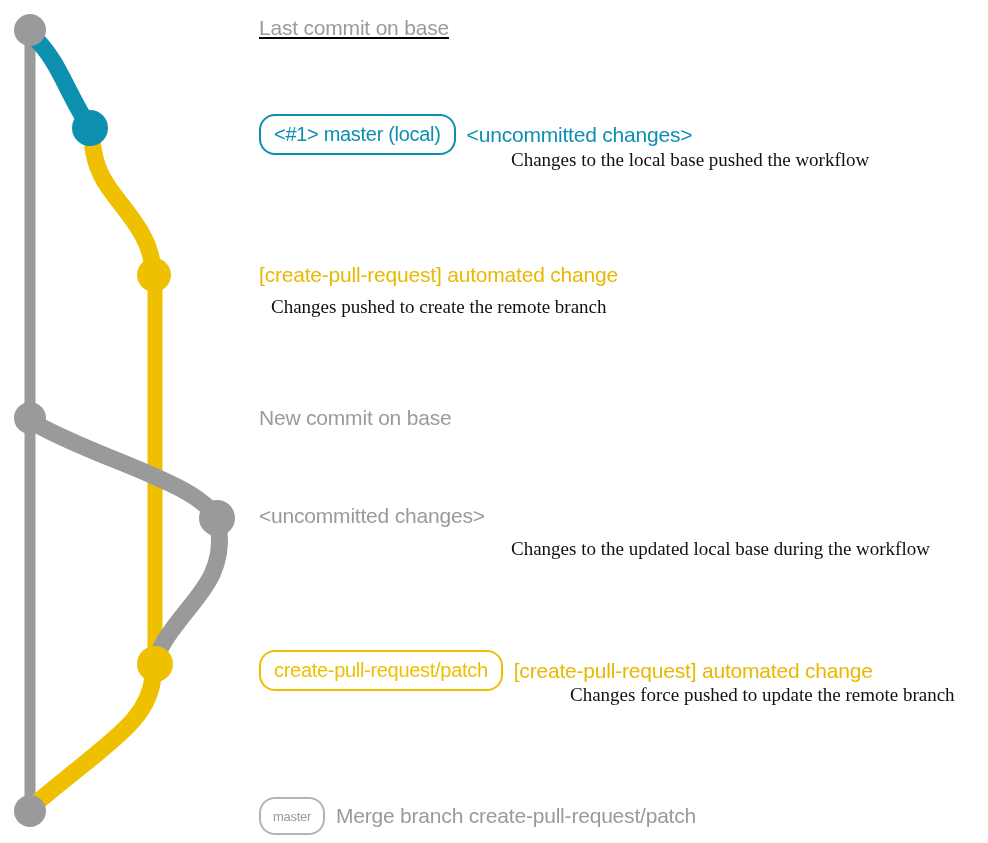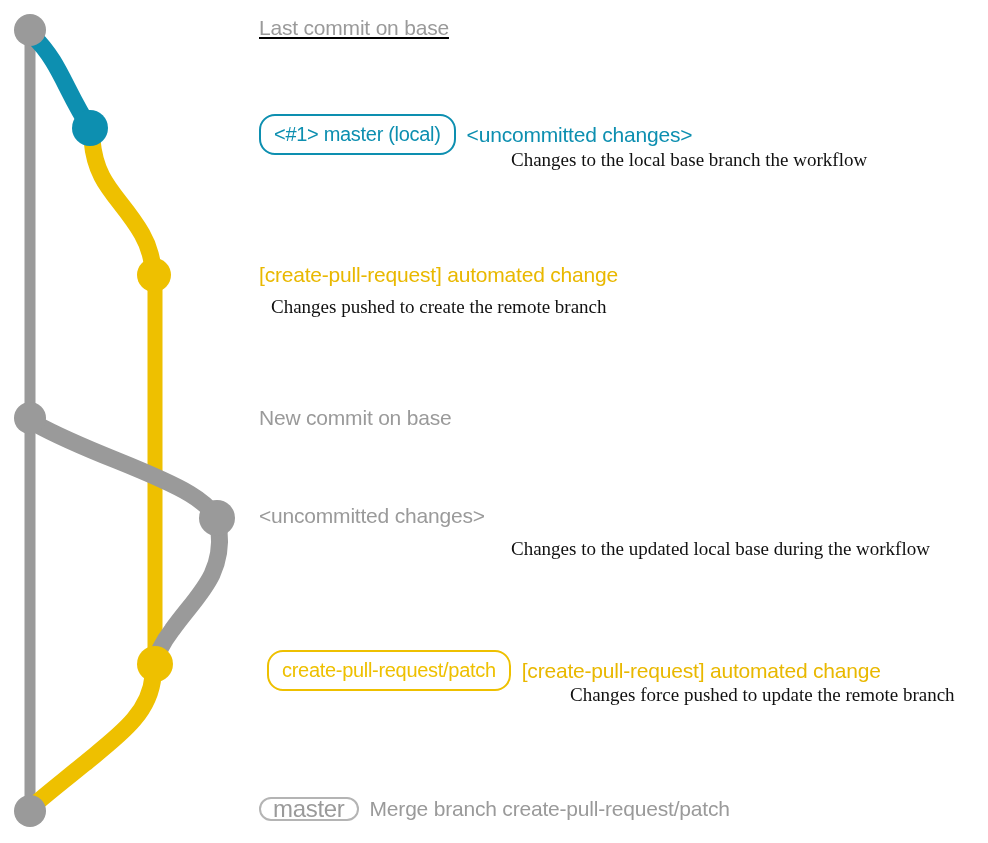--- a/index.html
+++ b/index.html
@@ -55,21 +55,21 @@
     font-family: "Liberation Sans", sans-serif;
     font-size: 20px;
     letter-spacing: -0.3px;
     box-sizing: border-box;
     margin-right: 11px;
     background: #ffffff;
   }
   .ref-pill.blue   { border-color: #0d8fb0; color: #0d8fb0; }
   .ref-pill.yellow { border-color: #eec000; color: #eec000; }
   .ref-pill.gray   { border-color: #b4b4b4; color: #9a9a9a; }
-  .ref-pill.small  { font-size: 24px; height: 24px; padding: 0 12px; }
+  .ref-pill.small  { font-size: 13px; height: 38px; padding: 0 12px; }
 
   
   .detail {
     position: absolute;
     font-family: "Liberation Serif", serif;
     font-size: 19px;
     color: #111111;
     white-space: nowrap;
   }
 </style>
@@ -101,37 +101,37 @@
 </svg>
 
 <div class="row" style="left:259px; top:16px;text-decoration:underline;">
   <span class="subject gray">Last commit on base</span>
 </div>
 
 <div class="row" style="left:259px; top:114px;">
   <span class="ref-pill blue">&lt;#1&gt; master (local)</span>
   <span class="subject blue">&lt;uncommitted changes&gt;</span>
 </div>
-<div class="detail" style="left:511px; top:149px;">Changes to the local base branch the workflow</div>
+<div class="detail" style="left:511px; top:149px;">Changes to the local base pushed the workflow</div>
 
 <div class="row" style="left:259px; top:263px;">
   <span class="subject yellow">[create-pull-request] automated change</span>
 </div>
 <div class="detail" style="left:271px; top:296px;">Changes pushed to create the remote branch</div>
 
 <div class="row" style="left:259px; top:406px;align-items:flex-end;">
   <span class="subject gray">New commit on base</span>
 </div>
 
 <div class="row" style="left:259px; top:504px;">
   <span class="subject gray">&lt;uncommitted changes&gt;</span>
 </div>
 <div class="detail" style="left:511px; top:538px;">Changes to the updated local base during the workflow</div>
 
-<div class="row" style="left:267px; top:650px;justify-content:flex-end;">
+<div class="row" style="left:259px; top:650px;justify-content:flex-end;">
   <span class="ref-pill yellow">create-pull-request/patch</span>
   <span class="subject yellow">[create-pull-request] automated change</span>
 </div>
 <div class="detail" style="left:570px; top:684px;">Changes force pushed to update the remote branch</div>
 
 <div class="row" style="left:259px; top:797px;">
   <span class="ref-pill gray small">master</span>
   <span class="subject gray">Merge branch create-pull-request/patch</span>
 </div>
 

